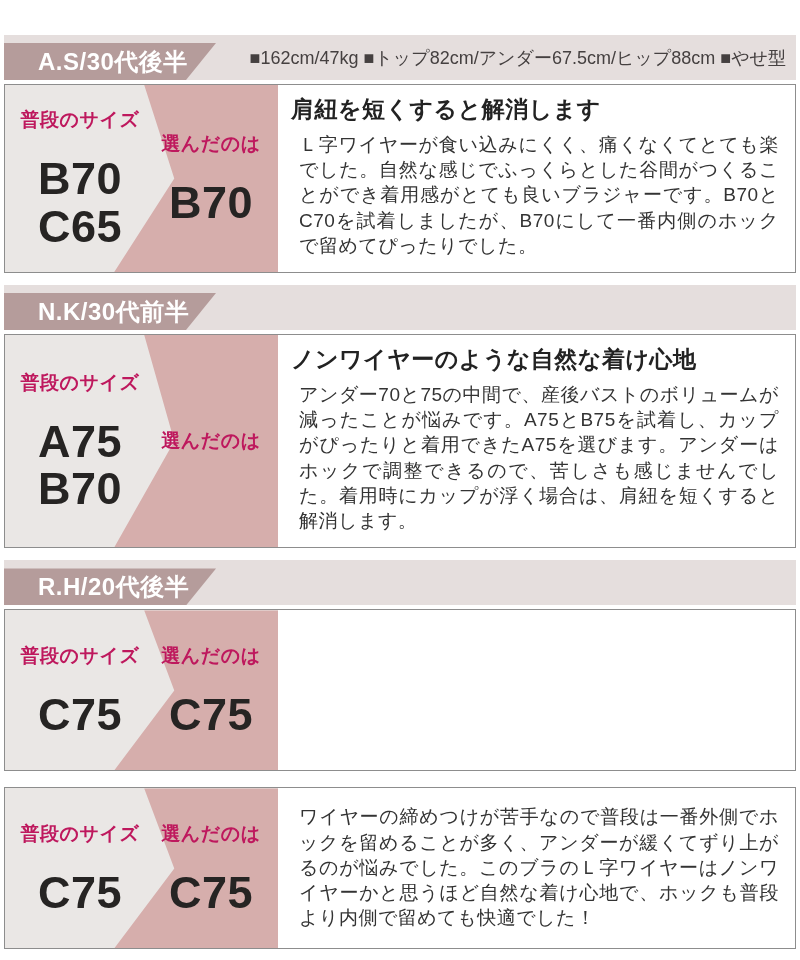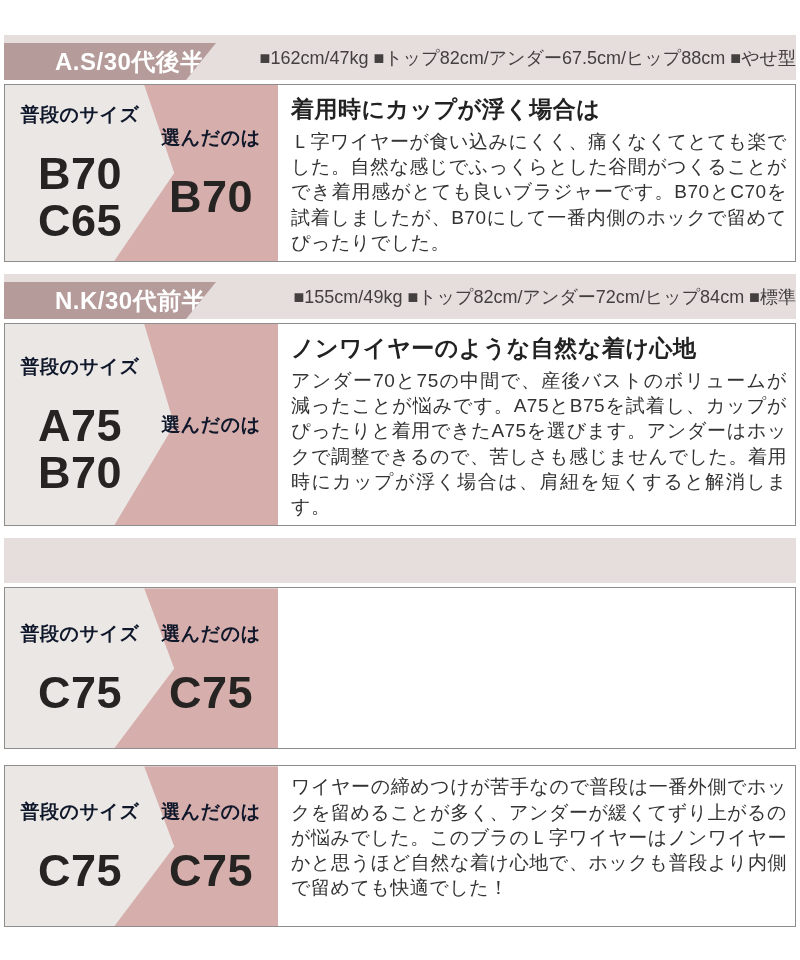--- a/index.html
+++ b/index.html
@@ -33,27 +33,27 @@
     position: absolute;
     left: 0; top: 8px; bottom: 0;
     width: 212px;
     background: var(--badge_mauve, #b59c9b);
     clip-path: polygon(0 0, 100% 0, calc(100% - 30px) 100%, 0 100%);
     color: #ffffff;
     font-weight: bold;
     font-size: 24px;
     display: flex;
     align-items: center;
-    padding-left: 51px;
+    padding-left: 34px;
     box-sizing: border-box;
     letter-spacing: 0.5px;
   }
   .sec-stats {
     margin-left: auto;
-    padding-right: 0;
+    padding-right: 10px;
     font-size: 18px;
     color: #454040;
     letter-spacing: 0;
     white-space: nowrap;
   }
   
   .content {
     margin-top: 4px;
     border: 1px solid #8d8d8d;
     background: #ffffff;
@@ -91,21 +91,21 @@
     left: 152px; right: 0; top: 0; bottom: 0;
     padding-right: 13px;
     display: flex;
     flex-direction: column;
     justify-content: center;
     align-items: center;
   }
   .size-label {
     font-size: 19px;
     font-weight: bold;
-    color: #0f172a;
+    color: #be185d;
     letter-spacing: 0.5px;
     white-space: nowrap;
   }
   .size-value {
     margin-top: 22px;
     font-size: 45px;
     font-weight: bold;
     line-height: 1.05;
     color: #262423;
     text-align: center;
@@ -121,21 +121,21 @@
   }
   .review-title {
     margin: 2px 0 5px 0;
     font-size: 23px;
     line-height: 1.25;
     font-weight: bold;
     color: #222222;
     letter-spacing: 0.5px;
   }
   .review-body {
-    margin: 0;
+    margin: 8px;
     font-size: 19px;
     line-height: 1.33;
     color: #333333;
     letter-spacing: 0.5px;
     text-align: justify;
   }
 </style>
 </head>
 <body>
 
@@ -156,32 +156,31 @@
           <div class="size-label">普段のサイズ</div>
           <div class="size-value">B70
 C65</div>
         </div>
         <div class="chosen-block">
           <div class="size-label">選んだのは</div>
           <div class="size-value">B70</div>
         </div>
       </div>
       <div class="review">
-        <h3 class="review-title">着用時にカップが浮く場合は</h3>
+        <h3 class="review-title">肩紐を短くすると解消します</h3>
         <p class="review-body">Ｌ字ワイヤーが食い込みにくく、痛くなくてとても楽でした。自然な感じでふっくらとした谷間がつくることができ着用感がとても良いブラジャーです。B70とC70を試着しましたが、B70にして一番内側のホックで留めてぴったりでした。</p>
       </div>
     </div>
   </section>
 
   <section class="section">
     <header class="sec-header">
       <div class="sec-label">
         <span>N.K/30代前半</span>
       </div>
-      <div class="sec-stats">■155cm/49kg ■トップ82cm/アンダー72cm/ヒップ84cm ■標準</div>
     </header>
     <div class="content">
       <div class="panel">
         <div class="panel-gray"></div>
         <div class="panel-pink"></div>
         <div class="usual-block">
           <div class="size-label">普段のサイズ</div>
           <div class="size-value">A75
 B70</div>
         </div>
@@ -191,20 +190,23 @@
       </div>
       <div class="review">
         <h3 class="review-title">ノンワイヤーのような自然な着け心地</h3>
         <p class="review-body">アンダー70と75の中間で、産後バストのボリュームが減ったことが悩みです。A75とB75を試着し、カップがぴったりと着用できたA75を選びます。アンダーはホックで調整できるので、苦しさも感じませんでした。着用時にカップが浮く場合は、肩紐を短くすると解消します。</p>
       </div>
     </div>
   </section>
 
   <section class="section">
     <header class="sec-header">
+      <div class="sec-label">
+        <span>R.H/20代後半</span>
+      </div>
     </header>
     <div class="content">
       <div class="panel">
         <div class="panel-gray"></div>
         <div class="panel-pink"></div>
         <div class="usual-block">
           <div class="size-label">普段のサイズ</div>
           <div class="size-value">C75</div>
         </div>
         <div class="chosen-block">

